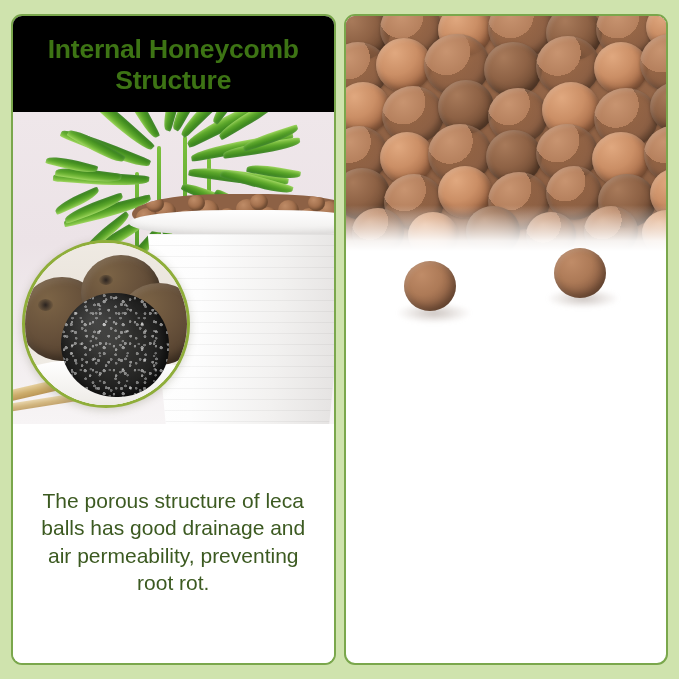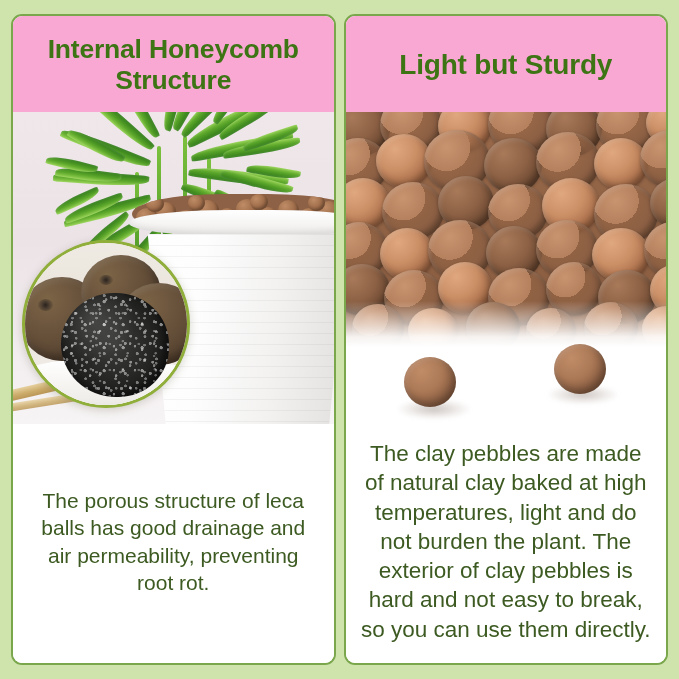--- a/index.html
+++ b/index.html
@@ -25,21 +25,21 @@
     border-radius:11px;
     overflow:hidden;
     display:flex;
     flex-direction:column;
     position:relative;
   }
 
   
   .panel-heading {
     flex:0 0 auto;
-    background:#f9a8d4;
+    background:#000000;
     display:flex;
     align-items:center;
     justify-content:center;
     text-align:center;
     padding:6px 10px 4px 10px;
     min-height:96px;
   }
   .panel-title {
     color:#3d7414;
     font-weight:bold;
@@ -363,23 +363,20 @@
   </div>
 
   <div class="caption">
     <p class="caption-text">The porous structure of leca balls has good drainage and air permeability, preventing root rot.</p>
   </div>
 
 </section>
 
 <section class="panel panel-right">
 
-  <div class="panel-heading">
-    <h2 class="panel-title">Light but Sturdy</h2>
-  </div>
 
   <div class="photo">
     <div class="scene-pebbles">
 
       <div class="pile">
         <span class="pb dark" style="left:-14px; top:-10px; width:58px; height:54px;"></span>
         <span class="pb" style="left:34px;  top:-16px; width:62px; height:58px;"></span>
         <span class="pb light" style="left:92px;  top:-12px; width:54px; height:52px;"></span>
         <span class="pb" style="left:142px; top:-18px; width:66px; height:60px;"></span>
         <span class="pb dark" style="left:200px; top:-10px; width:56px; height:54px;"></span>
@@ -430,17 +427,14 @@
 
       <span class="loose-shadow" style="left:52px; top:287px; width:72px; height:20px;"></span>
       <span class="loose" style="left:58px; top:245px; width:52px; height:50px;"></span>
 
       <span class="loose-shadow" style="left:202px; top:273px; width:70px; height:19px;"></span>
       <span class="loose" style="left:208px; top:232px; width:52px; height:50px;"></span>
 
     </div>
   </div>
 
-  <div class="caption">
-    <p class="caption-text">The clay pebbles are made of natural clay baked at high temperatures, light and do not burden the plant. The exterior of clay pebbles is hard and not easy to break, so you can use them directly.</p>
-  </div>
 
 </section>
 
 </body></html>

